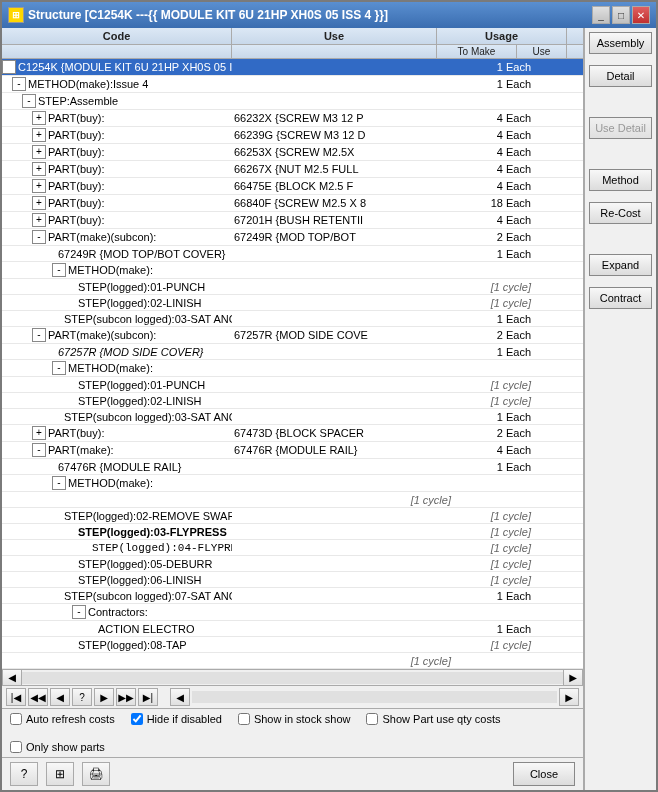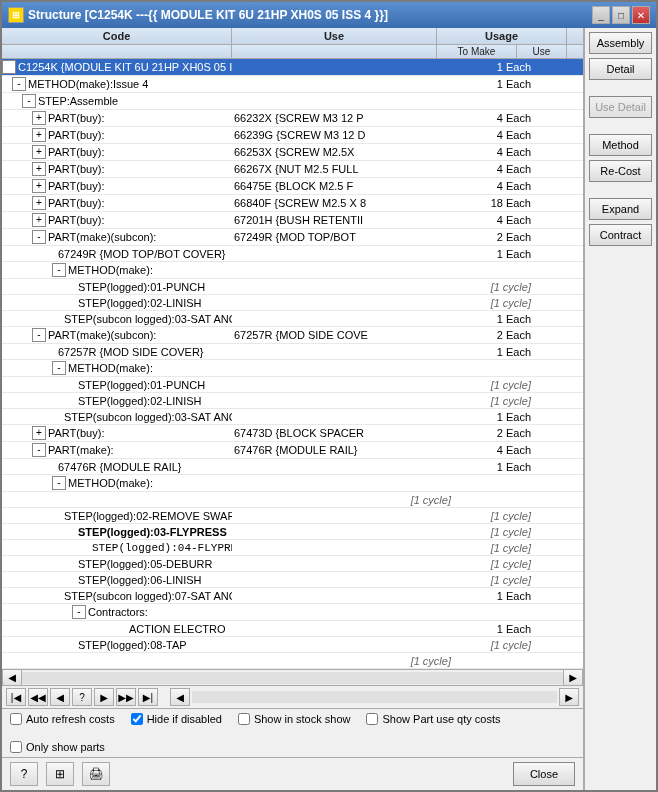--- a/index.html
+++ b/index.html
@@ -123,21 +123,21 @@
       display: flex; align-items: center; justify-content: center;
       font-size: 12px;
     }
 
     .right-panel {
       width: 72px;
       background: #f0f0f0;
       display: flex;
       flex-direction: column;
       padding: 4px;
-      gap: 4px;
+      gap: 11px;
       border-left: 1px solid #aaa;
     }
     .right-btn {
       width: 100%;
       padding: 4px 2px;
       border: 1px solid #888;
       background: linear-gradient(to bottom, #f8f8f8, #dcdcdc);
       cursor: pointer;
       font-size: 11px;
       text-align: center;
@@ -337,21 +337,21 @@
           <div class="tree-row">
             <div class="tree-cell tree-cell-name" style="padding-left: 30px;">
               <span class="expand-icon">-</span>
               <span>PART(make)(subcon):</span>
             </div>
             <div class="tree-cell">67257R {MOD SIDE COVE</div>
             <div class="tree-cell" style="text-align: right;">2 Each</div>
             <div class="tree-cell"></div>
           </div>
           <div class="tree-row">
-            <div class="tree-cell tree-cell-name" style="padding-left: 40px;">
+            <div class="tree-cell tree-cell-name" style="padding-left: 40px; font-style: italic;">
               <span class="expand-spacer"></span>
               <span>67257R {MOD SIDE COVER}</span>
             </div>
             <div class="tree-cell"></div>
             <div class="tree-cell" style="text-align: right;">1 Each</div>
             <div class="tree-cell"></div>
           </div>
           <div class="tree-row">
             <div class="tree-cell tree-cell-name" style="padding-left: 50px;">
               <span class="expand-icon">-</span>
@@ -486,21 +486,21 @@
           <div class="tree-row">
             <div class="tree-cell tree-cell-name" style="padding-left: 70px;">
               <span class="expand-icon">-</span>
               <span>Contractors:</span>
             </div>
             <div class="tree-cell"></div>
             <div class="tree-cell" style="text-align: right;"></div>
             <div class="tree-cell"></div>
           </div>
           <div class="tree-row">
-            <div class="tree-cell tree-cell-name" style="padding-left: 80px; margin-left: 31px;">
+            <div class="tree-cell tree-cell-name" style="padding-left: 80px;">
               <span class="expand-spacer"></span>
               <span>ACTION ELECTRO</span>
             </div>
             <div class="tree-cell"></div>
             <div class="tree-cell" style="text-align: right;">1 Each</div>
             <div class="tree-cell"></div>
           </div>
           <div class="tree-row">
             <div class="tree-cell tree-cell-name" style="padding-left: 60px;">
               <span class="expand-spacer"></span>

